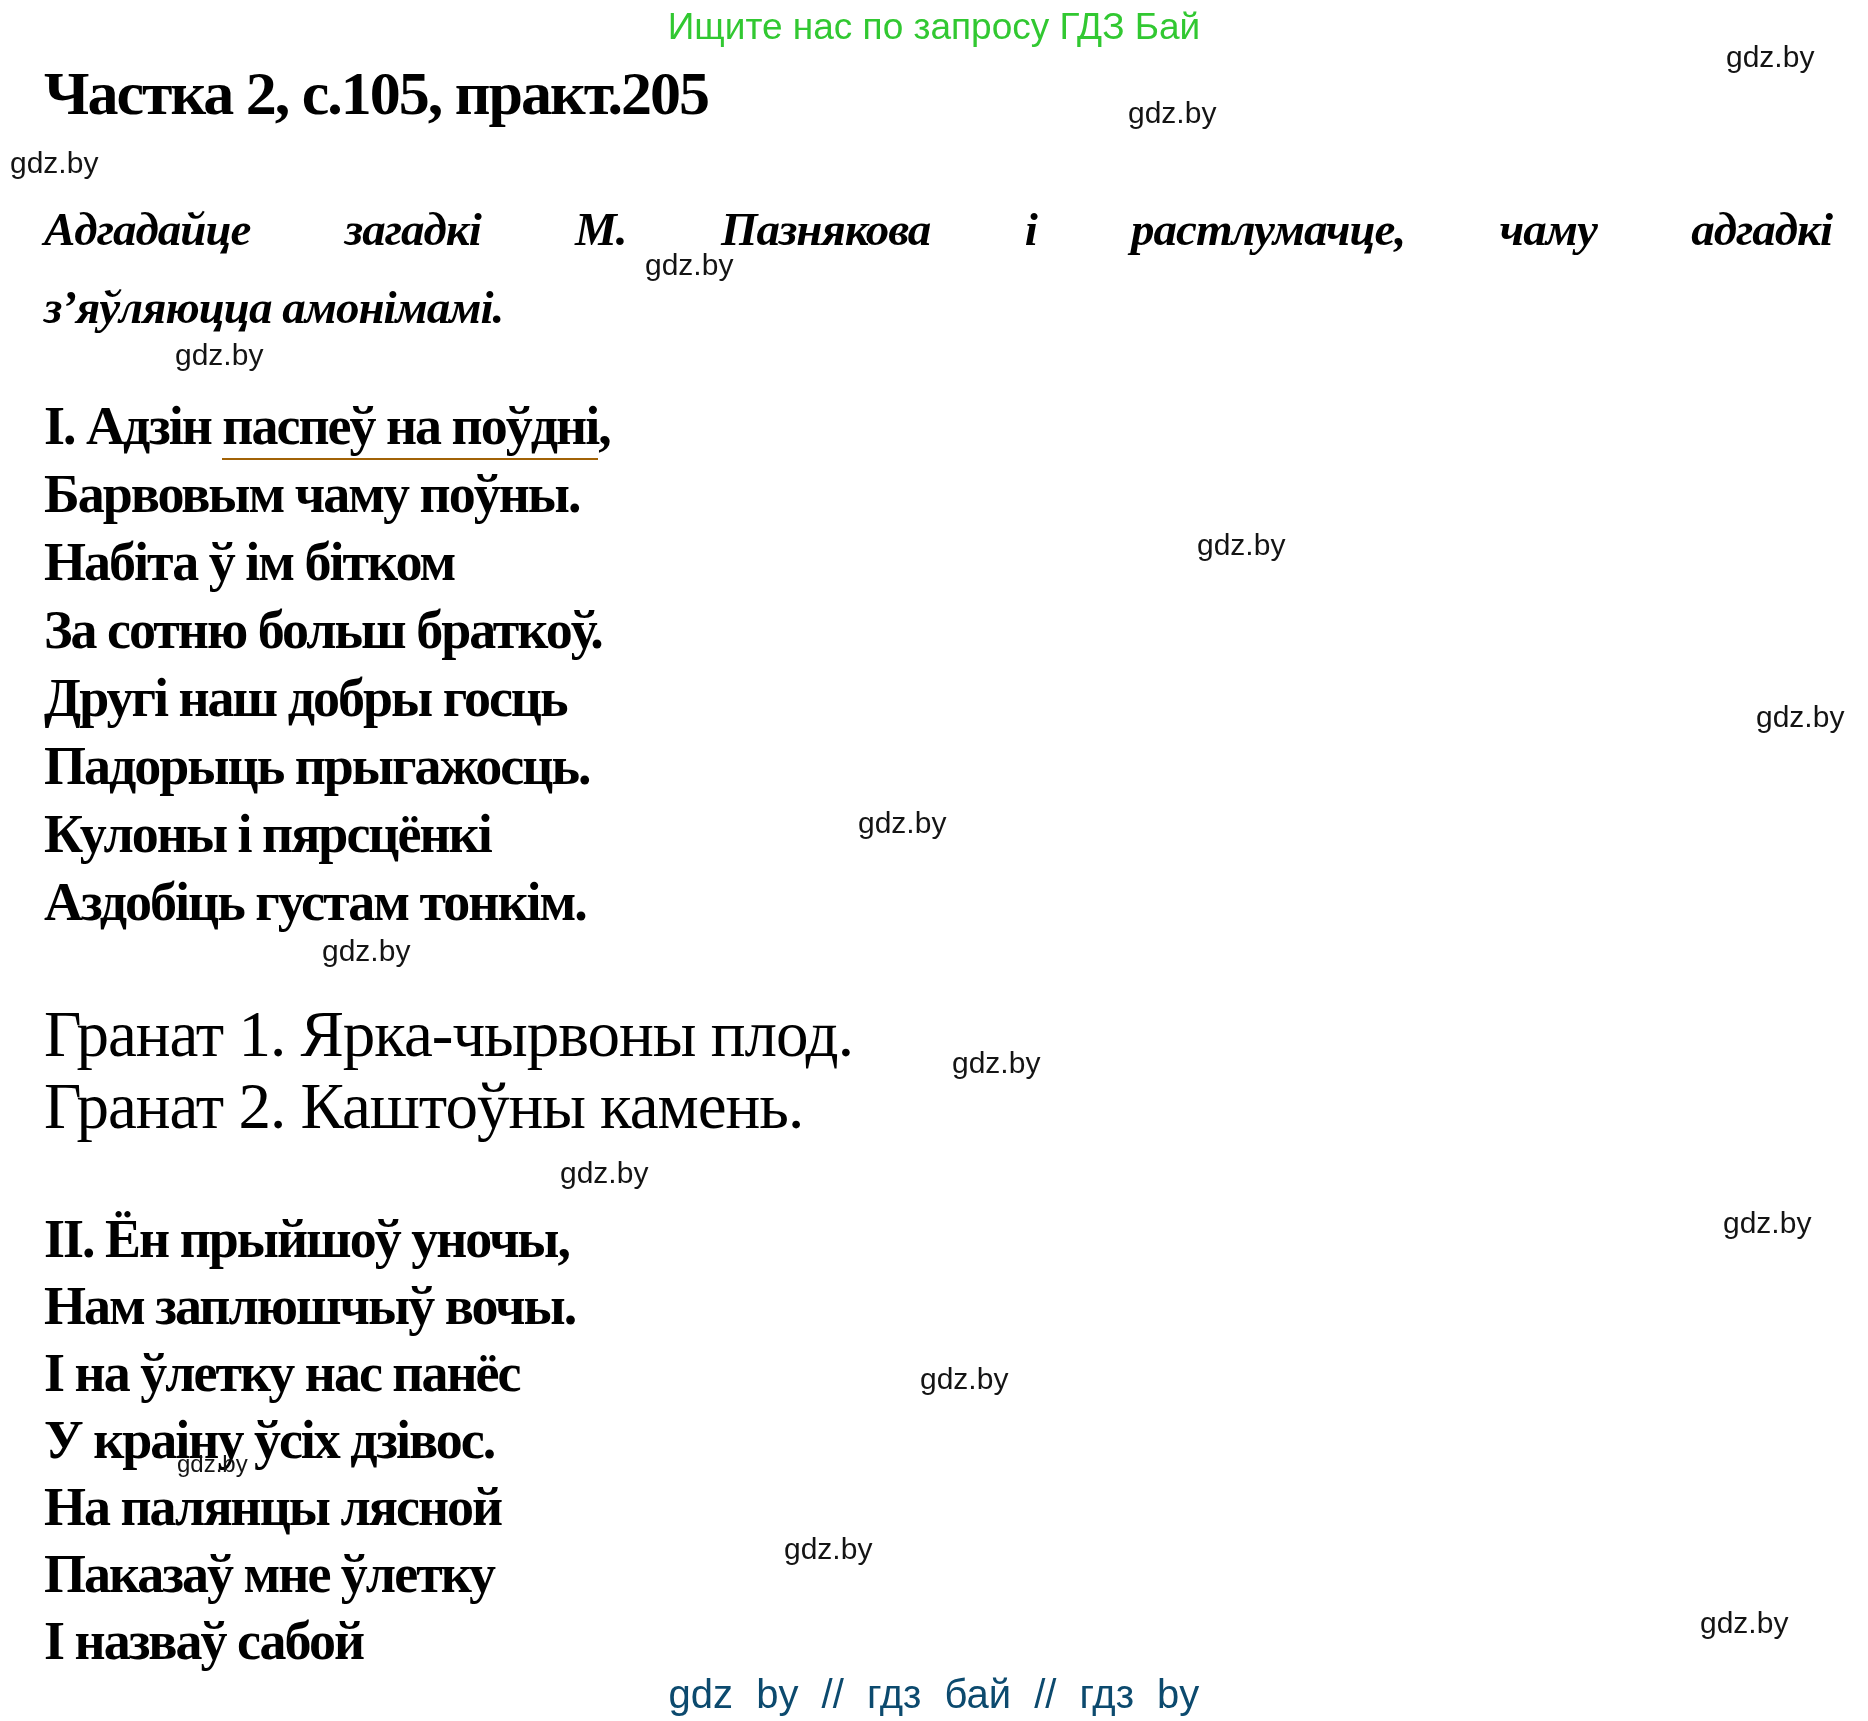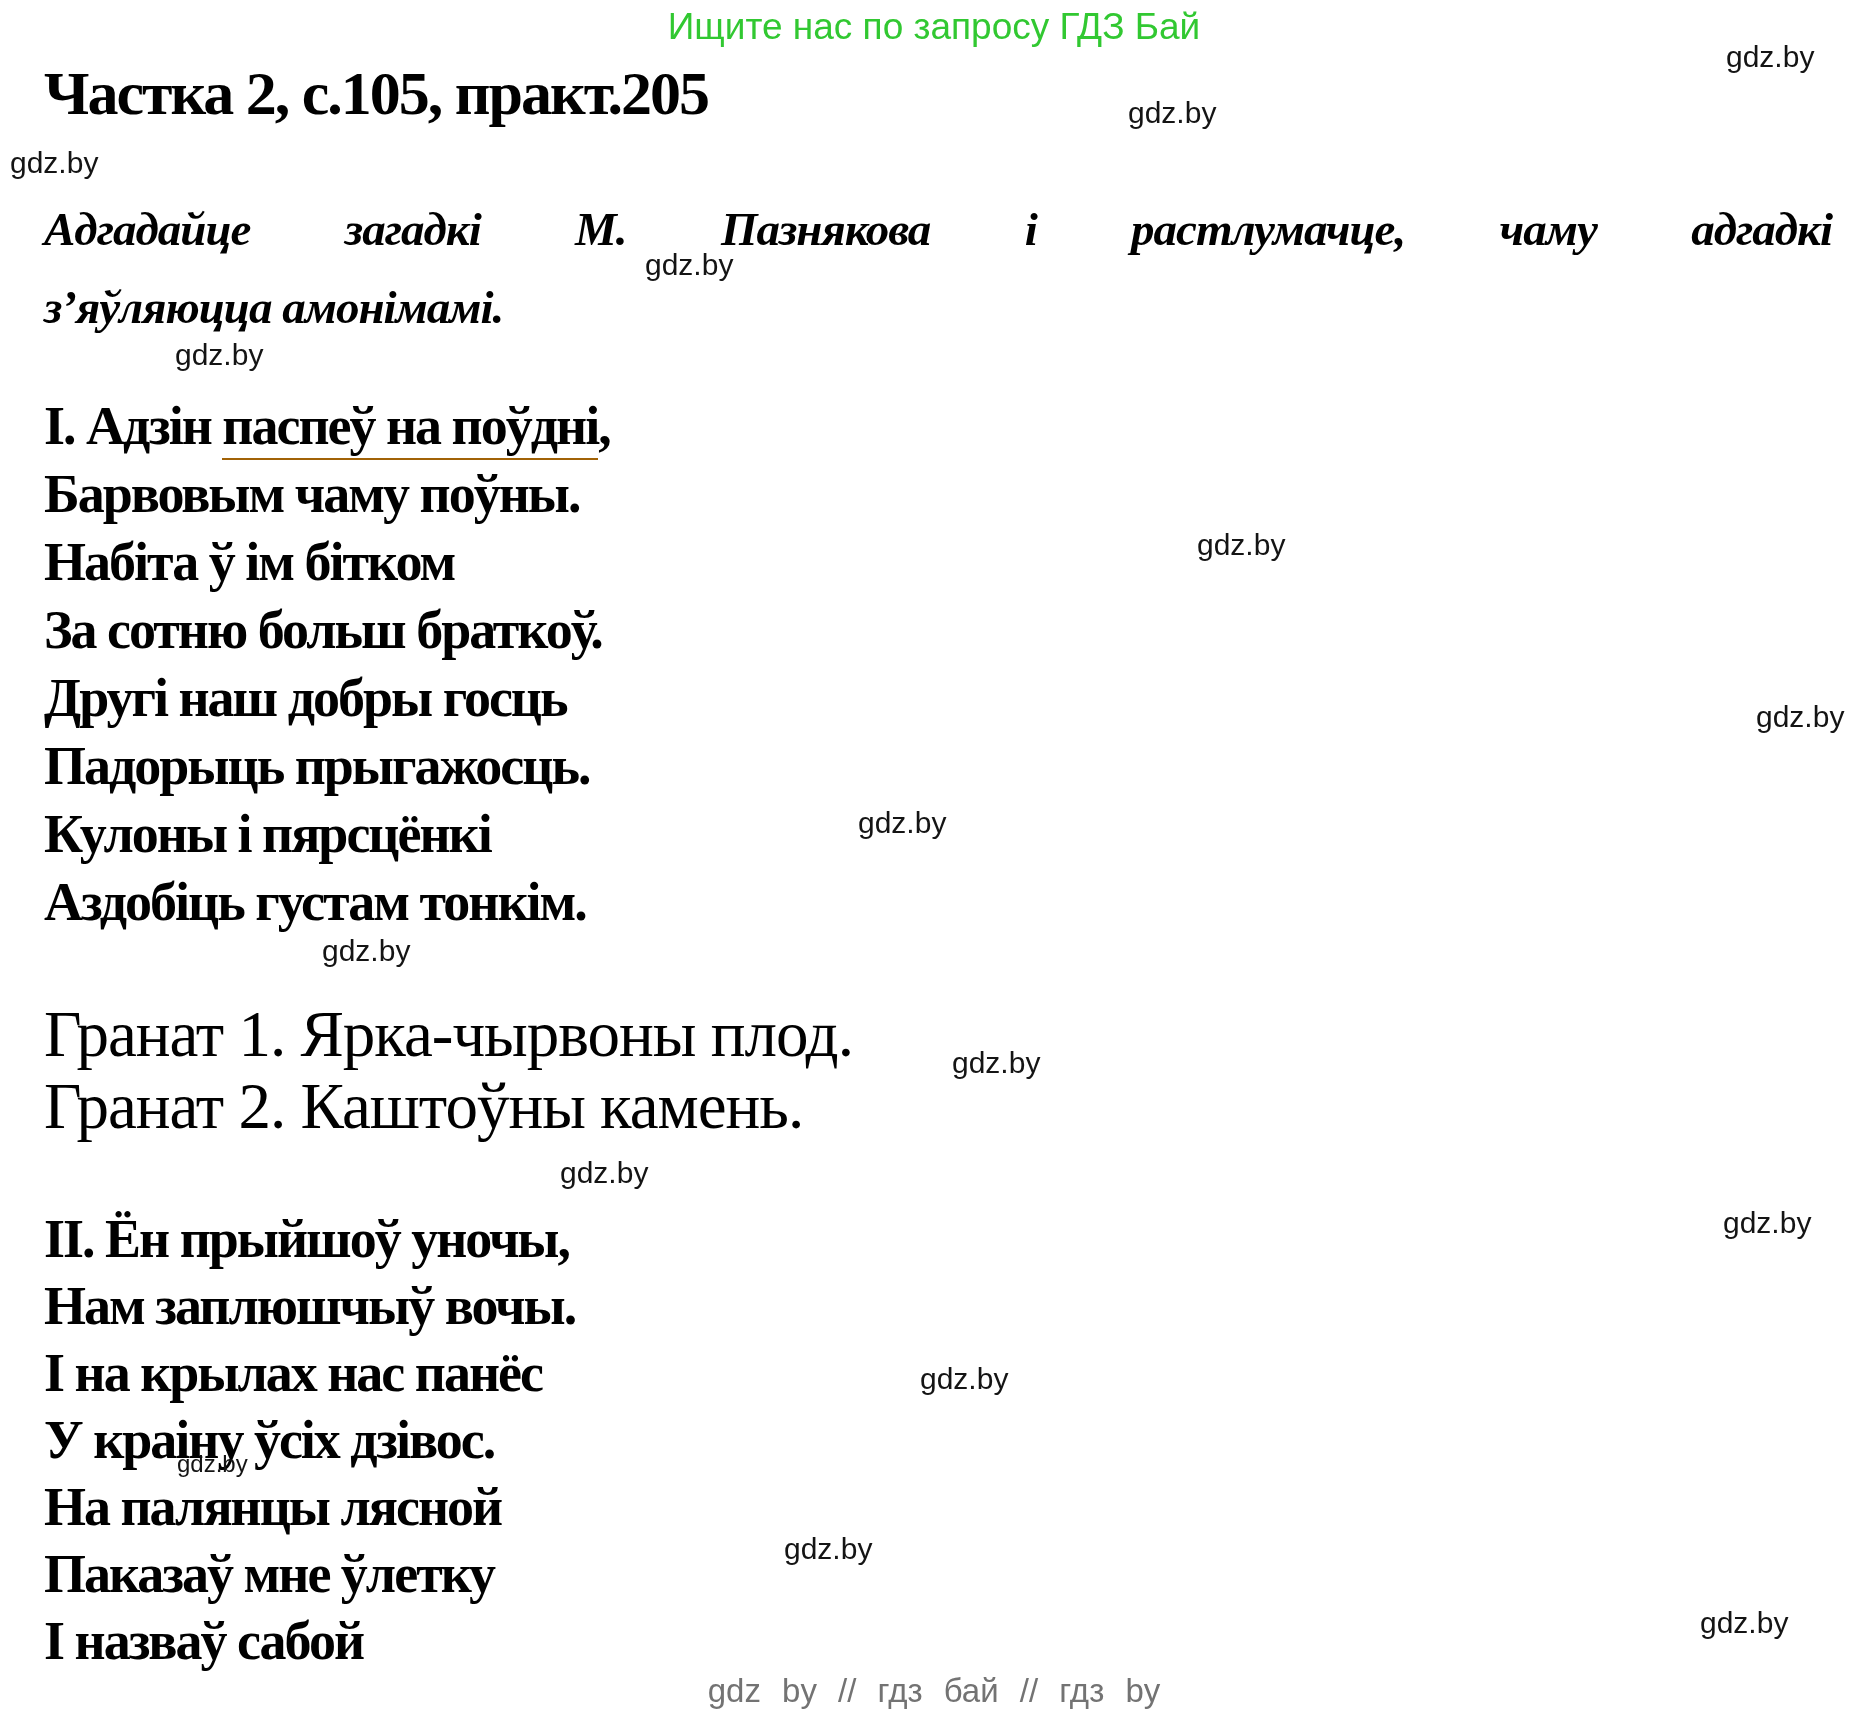--- a/index.html
+++ b/index.html
@@ -28,21 +28,21 @@
   .poem2{top:1206px;line-height:67px;}
   .answers{position:absolute;left:44px;top:998px;font-size:65px;line-height:72px;letter-spacing:-1px;white-space:nowrap;}
   .ul{border-bottom:2px solid #a16207;padding-bottom:2px;}
   .wm{
     position:absolute;font-family:"Liberation Sans",sans-serif;
     font-size:30px;color:#141414;white-space:nowrap;
   }
   .wm.small{font-size:24px;}
   .footer{
     position:absolute;left:0;top:1672px;width:100%;text-align:center;
-    font-family:"Liberation Sans",sans-serif;font-size:33px;color:#737373;
+    font-family:"Liberation Sans",sans-serif;font-size:40px;color:#0c4a6e;
     word-spacing:12px;white-space:nowrap;
   }
 </style>
 </head>
 <body>
 
 <div class="promo">Ищите нас по запросу ГДЗ Бай</div>
 
 <h1 class="title">Частка 2, с.105, практ.205</h1>
 
@@ -63,21 +63,21 @@
 </div>
 
 <div class="answers">
   <div>Гранат 1. Ярка-чырвоны плод.</div>
   <div>Гранат 2. Каштоўны камень.</div>
 </div>
 
 <div class="poem poem2">
   <div>ІІ. Ён прыйшоў уночы,</div>
   <div>Нам заплюшчыў вочы.</div>
-  <div>І на крылах нас панёс</div>
+  <div>І на ўлетку нас панёс</div>
   <div>У краіну ўсіх дзівос.</div>
   <div>На палянцы лясной</div>
   <div>Паказаў мне ўлетку</div>
   <div>І назваў сабой</div>
 </div>
 
 <span class="wm" style="left:1726px;top:40px">gdz.by</span>
 <span class="wm" style="left:1128px;top:96px">gdz.by</span>
 <span class="wm" style="left:10px;top:146px">gdz.by</span>
 <span class="wm" style="left:645px;top:248px">gdz.by</span>

